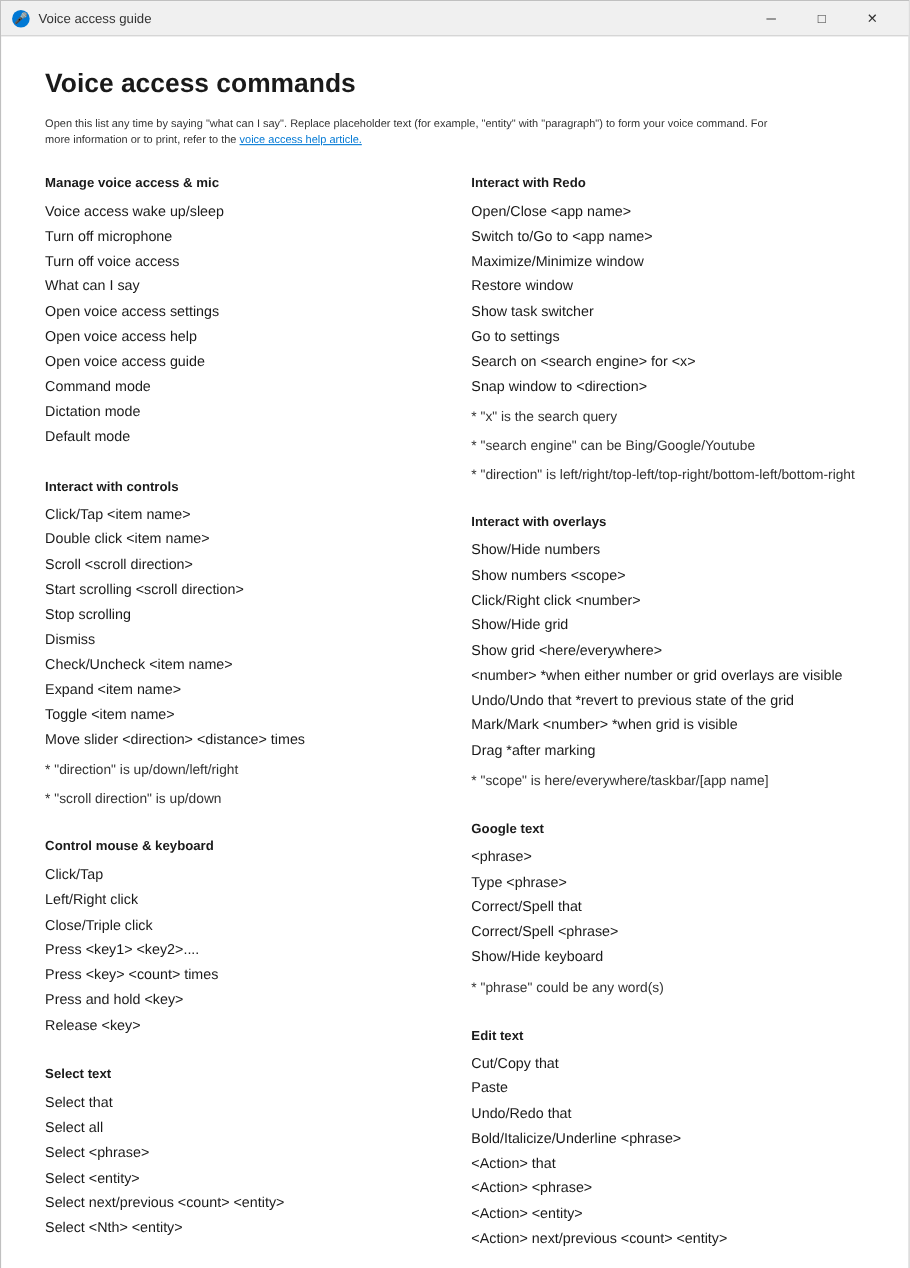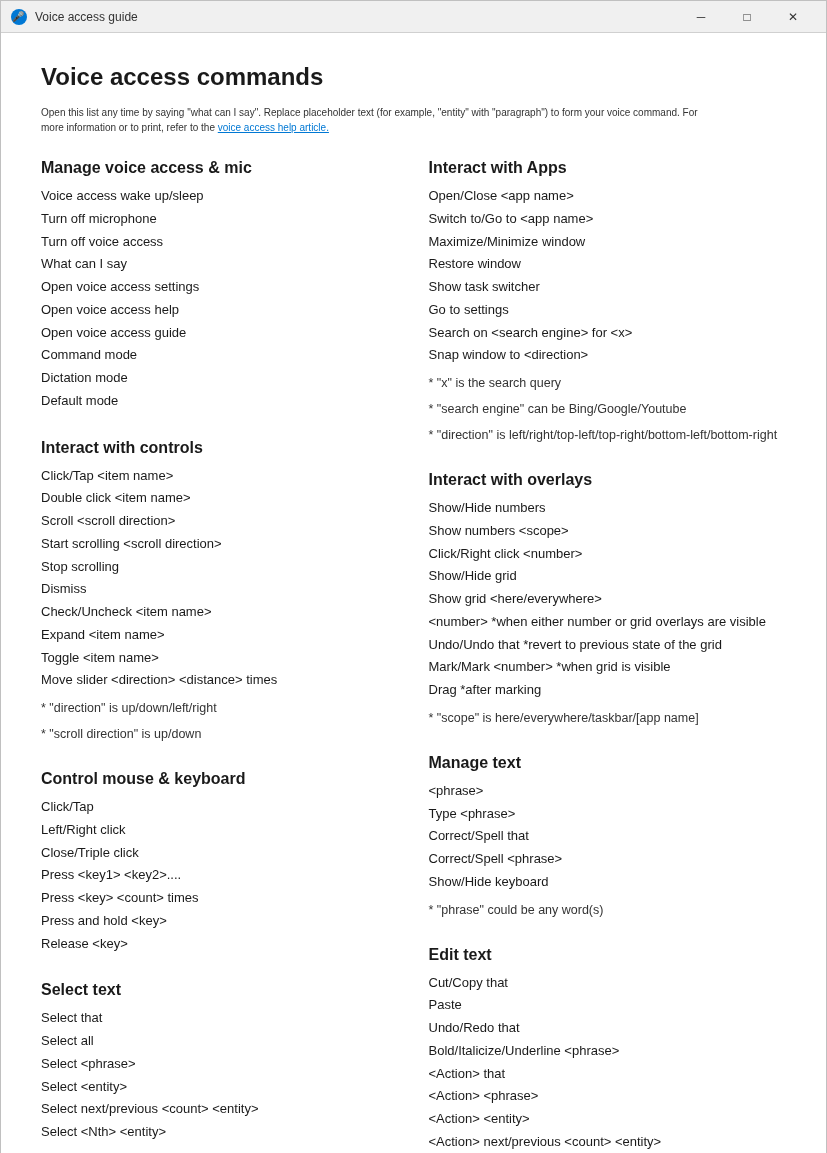--- a/index.html
+++ b/index.html
@@ -93,21 +93,21 @@
       min-width: 0;
     }
     .col-right {
       flex: 1;
       min-width: 0;
     }
     .section {
       margin-bottom: 26px;
     }
     .section-title {
-      font-size: 16px;
+      font-size: 12px;
       font-weight: 600;
       color: #1a1a1a;
       margin-bottom: 8px;
       border-bottom: none;
     }
     .section-list {
       list-style: none;
       line-height: 1.75;
     }
     .section-list li {
@@ -205,21 +205,21 @@
 
           </ul>
 
         </div>
 
       </div>
 
       <div class="col-right">
 
         <div class="section">
-          <div class="section-title">Interact with Apps</div>
+          <div class="section-title">Interact with Redo</div>
           <ul class="section-list">
             <li>Open/Close &lt;app name&gt;</li>
             <li>Switch to/Go to &lt;app name&gt;</li>
             <li>Maximize/Minimize window</li>
             <li>Restore window</li>
             <li>Show task switcher</li>
             <li>Go to settings</li>
             <li>Search on &lt;search engine&gt; for &lt;x&gt;</li>
             <li>Snap window to &lt;direction&gt;</li>
           </ul>
@@ -238,21 +238,21 @@
             <li>Show grid &lt;here/everywhere&gt;</li>
             <li>&lt;number&gt;  *when either number or grid overlays are visible</li>
             <li>Undo/Undo that *revert to previous state of the grid</li>
             <li>Mark/Mark &lt;number&gt; *when grid is visible</li>
             <li>Drag *after marking</li>
           </ul>
           <div class="note-text">* "scope" is here/everywhere/taskbar/[app name]</div>
         </div>
 
         <div class="section">
-          <div class="section-title">Manage text</div>
+          <div class="section-title">Google text</div>
           <ul class="section-list">
             <li>&lt;phrase&gt;</li>
             <li>Type &lt;phrase&gt;</li>
             <li>Correct/Spell that</li>
             <li>Correct/Spell &lt;phrase&gt;</li>
             <li>Show/Hide keyboard</li>
           </ul>
           <div class="note-text">* "phrase" could be any word(s)</div>
         </div>
 

